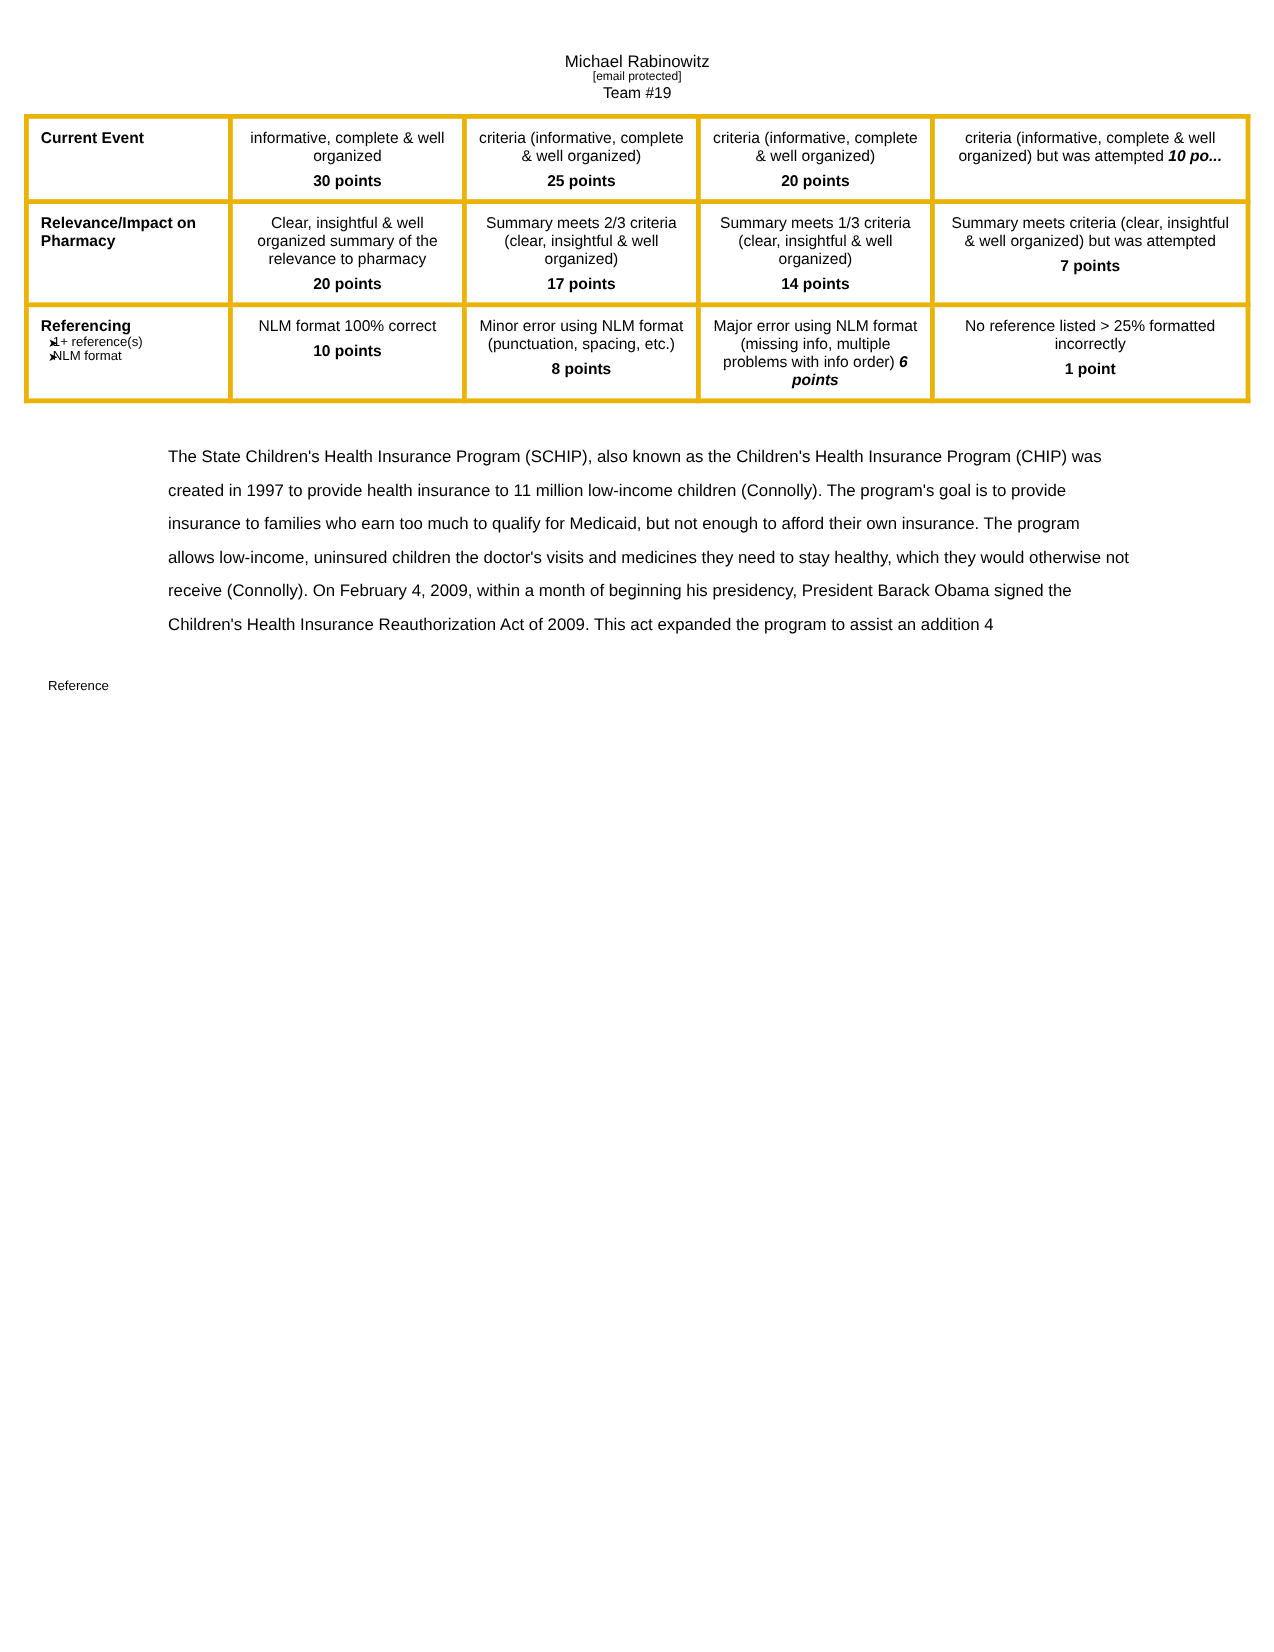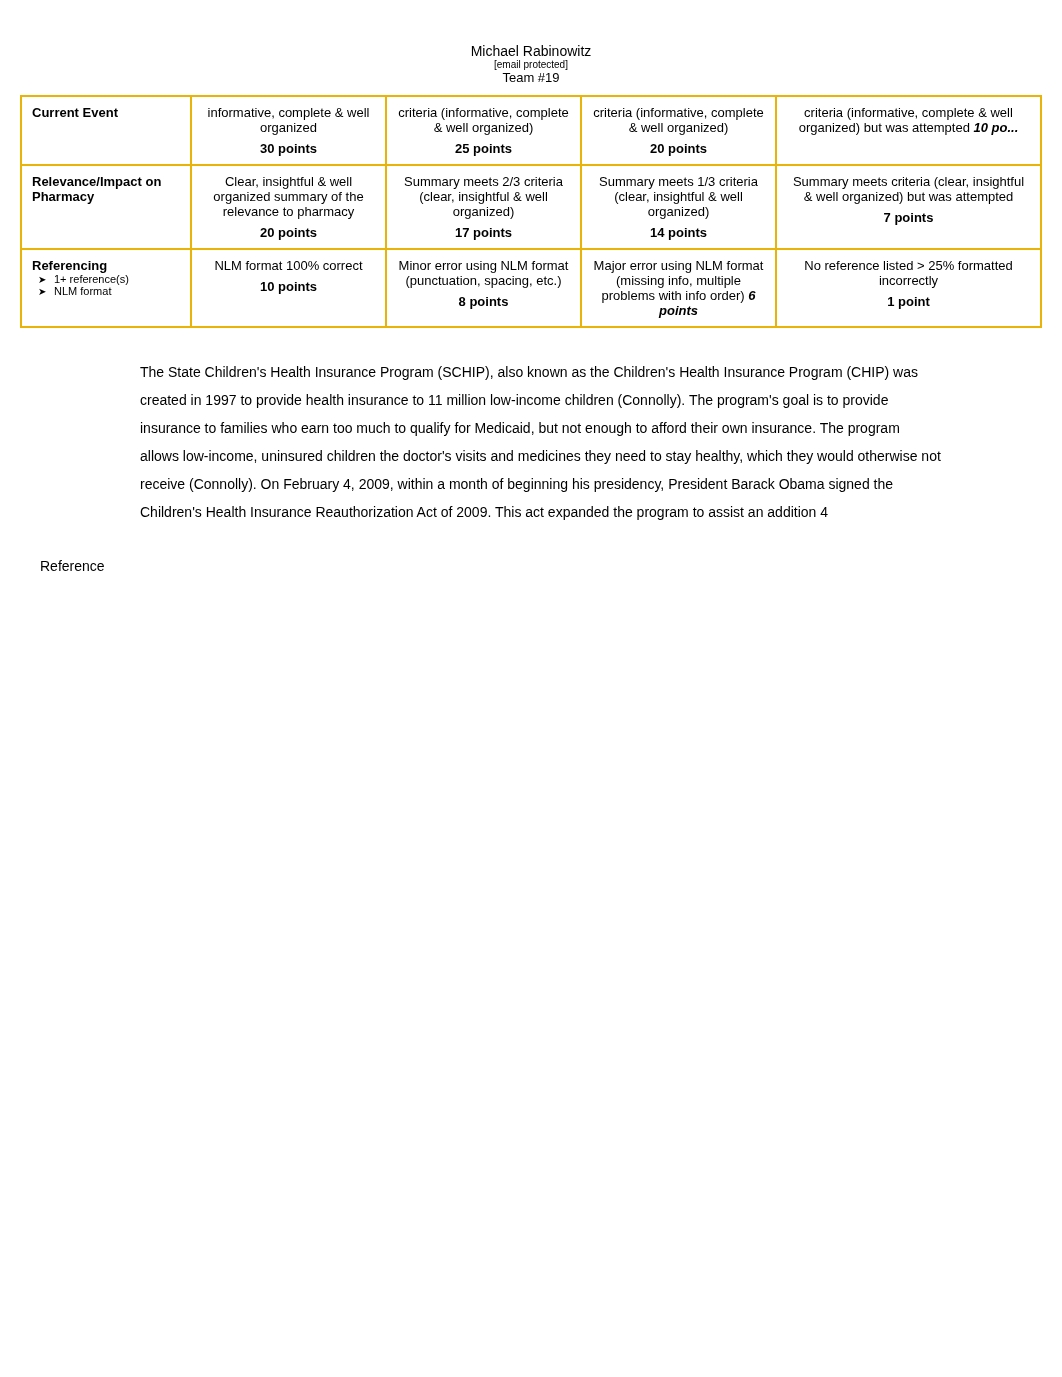--- a/index.html
+++ b/index.html
@@ -28,21 +28,21 @@
     .header-team {
       font-size: 13px;
     }
     table {
       width: 100%;
       border-collapse: collapse;
       margin-bottom: 20px;
       table-layout: fixed;
     }
     td, th {
-      border: 2px solid #eab308;
+      border: 4px solid #eab308;
       padding: 8px 10px;
       vertical-align: top;
       font-size: 13px;
     }
     .col-criteria {
       font-weight: bold;
       width: 170px;
     }
     .col-data {
       width: 200px;
@@ -54,42 +54,41 @@
     .points {
       font-weight: bold;
       display: block;
       margin-top: 6px;
     }
     .ref-list {
       padding-left: 10px;
     }
     .ref-list li {
       list-style: none;
-      padding-left: 12px;
       position: relative;
     }
     .ref-list li::before {
       content: "➤";
       position: absolute;
       left: -4px;
       font-size: 10px;
       top: 1px;
     }
     .sub-label {
       font-size: 11px;
       font-weight: normal;
     }
     .body-text {
       margin: 30px 100px 30px 120px;
       font-size: 14px;
       line-height: 2;
     }
     .reference-section {
       margin: 28px 20px 20px 20px;
-      font-size: 14px;
+      font-size: 11px;
       line-height: 1.5;
     }
     .reference-title {
       font-weight: normal;
     }
   </style>
 </head>
 <body>
 
 <div class="page">

